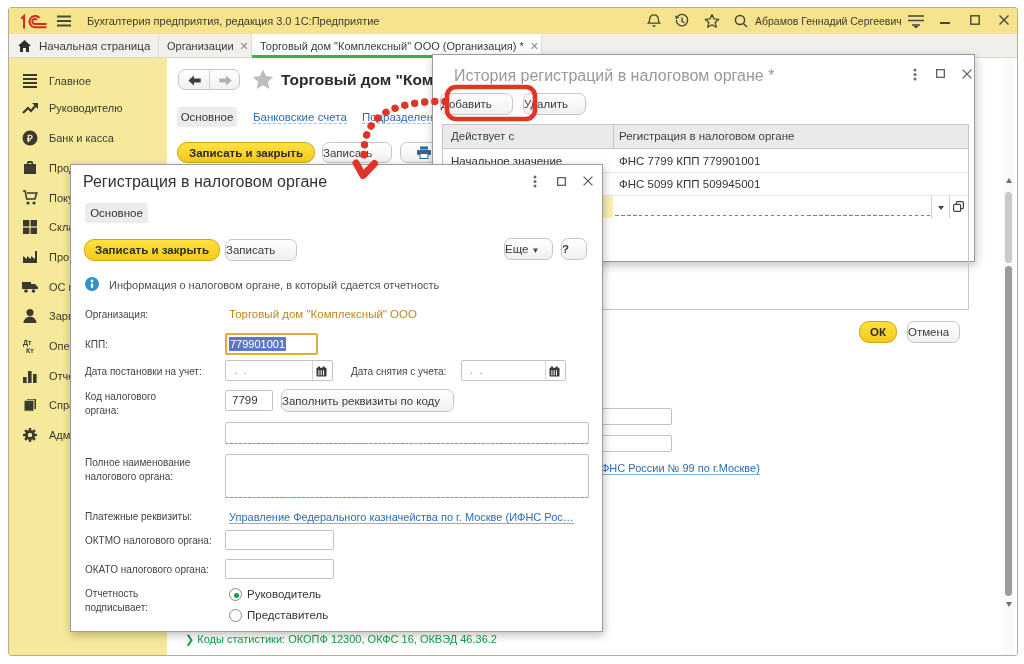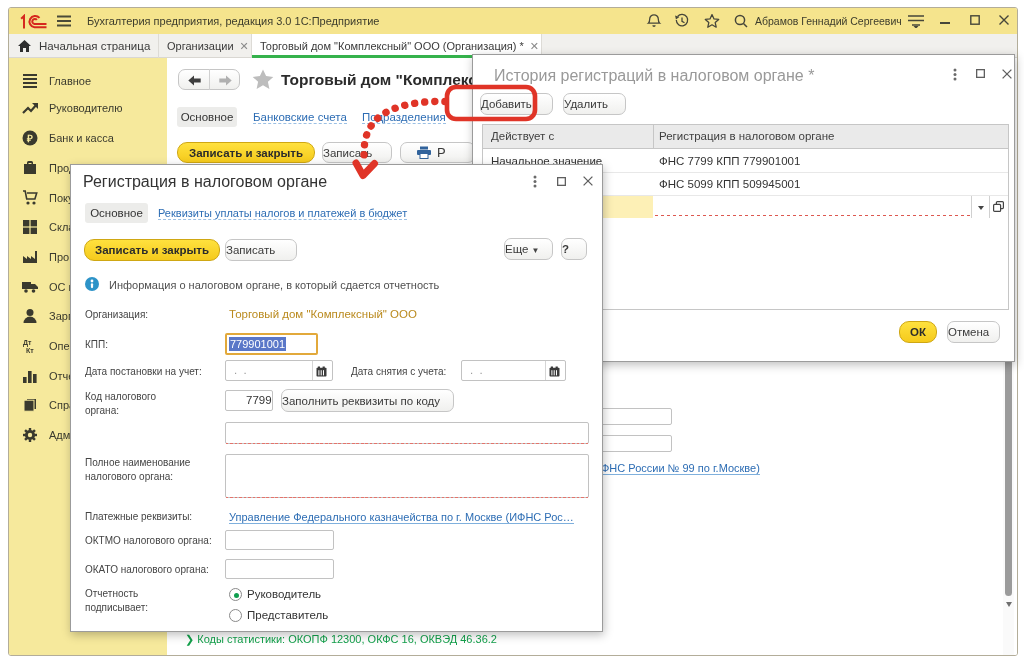--- a/index.html
+++ b/index.html
@@ -261,21 +261,21 @@
         <path d="M3,0 L6,5 H0z" fill="#6f6f6f"></path>
       </svg>
     <div class="abs" style="left:838px;top:134px;width:7px;height:71px;background:#c9c9c9;border-radius:4px;"></div>
     <div class="abs" style="left:838px;top:208px;width:7px;height:330px;background:#9b9b9b;border-radius:4px;"></div>
     <svg class="abs" style="left:839px;top:544px" width="6" height="5" viewBox="0 0 6 5">
         <path d="M3,5 L6,0 H0z" fill="#6f6f6f"></path>
       </svg>
   </div>
 </div>
 
-<div class="dlg" id="dlg-hist" style="left:472px;top:54px;width:543px;height:308px;">
+<div class="dlg" id="dlg-hist" style="left:432px;top:54px;width:543px;height:208px;">
   <div class="abs" style="left:21px;top:12px;font-size:16px;color:#999;">История регистраций в налоговом органе *</div>
   <svg class="abs" style="left:479px;top:13px" width="6" height="13" viewBox="0 0 6 13">
       <g fill="#6a6a6a">
         <circle cx="3" cy="2" r="1.5"></circle>
         <circle cx="3" cy="6.5" r="1.5"></circle>
         <circle cx="3" cy="11" r="1.5"></circle>
       </g>
     </svg>
   <svg class="abs" style="left:503px;top:14px" width="9" height="9" viewBox="0 0 9 9">
       <rect x="0.65" y="0.65" width="7.7" height="7.7" fill="none" stroke="#5f5f5f" stroke-width="1.3"></rect>
@@ -325,21 +325,20 @@
         <circle cx="3" cy="11" r="1.5"></circle>
       </g>
     </svg>
   <svg class="abs" style="left:486px;top:12px" width="9" height="9" viewBox="0 0 9 9">
       <rect x="0.65" y="0.65" width="7.7" height="7.7" fill="none" stroke="#5f5f5f" stroke-width="1.3"></rect>
     </svg>
   <svg class="abs" style="left:512px;top:11px" width="10" height="10" viewBox="0 0 10 10">
       <path d="M0.6,0.6 L9.4,9.4 M9.4,0.6 L0.6,9.4" stroke="#5f5f5f" stroke-width="1.3"></path>
     </svg>
   <div class="chip abs" style="left:14px;top:38px;width:63px;height:20px;line-height:20px;text-align:center;">Основное</div>
-  <div class="abs f11" style="left:87px;top:42px;"><span class="link uld">Реквизиты уплаты налогов и платежей в бюджет</span></div>
   <div class="ybtn abs" style="left:13px;top:74px;width:136px;height:22px;line-height:21px;">Записать и закрыть</div>
   <div class="btn abs" style="left:154px;top:74px;width:72px;height:22px;line-height:21px;">Записать</div>
   <div class="btn abs" style="left:433px;top:73px;width:49px;height:22px;line-height:21px;">Еще <span style="font-size:8px;color:#444;">▼</span></div>
   <div class="btn abs" style="left:490px;top:73px;width:26px;height:22px;line-height:21px;font-weight:bold;">?</div>
 
   <svg class="abs" style="left:14px;top:112px" width="14" height="14" viewBox="0 0 14 14">
       <circle cx="7" cy="7" r="7" fill="#2d93c8"></circle>
       <circle cx="7" cy="4" r="1.4" fill="#fff"></circle>
       <rect x="5.9" y="6.2" width="2.2" height="5" rx="1.1" fill="#fff"></rect>
     </svg>
@@ -372,21 +371,21 @@
         <rect x="0.5" y="1.8" width="10" height="8.7" rx="0.8" fill="#3a3a3a"></rect>
         <rect x="1.8" y="0.5" width="2.2" height="2" fill="#3a3a3a"></rect>
         <rect x="6.6" y="0.5" width="2.2" height="2" fill="#3a3a3a"></rect>
         <g stroke="#fff" stroke-width="1" fill="none">
           <path d="M2.9,4.2 V9.4 M5.2,4.2 V9.4 M7.5,4.2 V9.4"></path>
         </g>
       </svg>
   </div>
   <div class="lab" style="left:14px;top:225px;width:90px;line-height:14px;">Код налогового органа:</div>
   <div class="inp abs" style="left:154px;top:225px;width:48px;height:21px;">
-      <span style="position:absolute;left:6px;top:3px;margin-left:14px;">7799</span>
+      <span style="position:absolute;left:6px;top:3px;">7799</span>
     </div>
   <div class="btn abs" style="left:210px;top:224px;width:173px;height:23px;line-height:22px;">Заполнить реквизиты по коду</div>
   <div class="inp abs" style="left:154px;top:257px;width:364px;height:22px;"></div>
   <div class="reddash2" style="left:155px;top:278px;width:362px;"></div>
   <div class="lab" style="left:14px;top:291px;width:135px;line-height:14px;">Полное наименование налогового органа:</div>
   <div class="inp abs" style="left:154px;top:289px;width:364px;height:44px;"></div>
   <div class="reddash2" style="left:155px;top:332px;width:362px;"></div>
   <div class="lab" style="left:14px;top:346px;">Платежные реквизиты:</div>
   <div class="abs f11" style="left:158px;top:346px;"><span class="link ul">Управление Федерального казначейства по г. Москве (ИФНС Рос…</span></div>
   <div class="lab" style="left:14px;top:370px;">ОКТМО налогового органа:</div>

